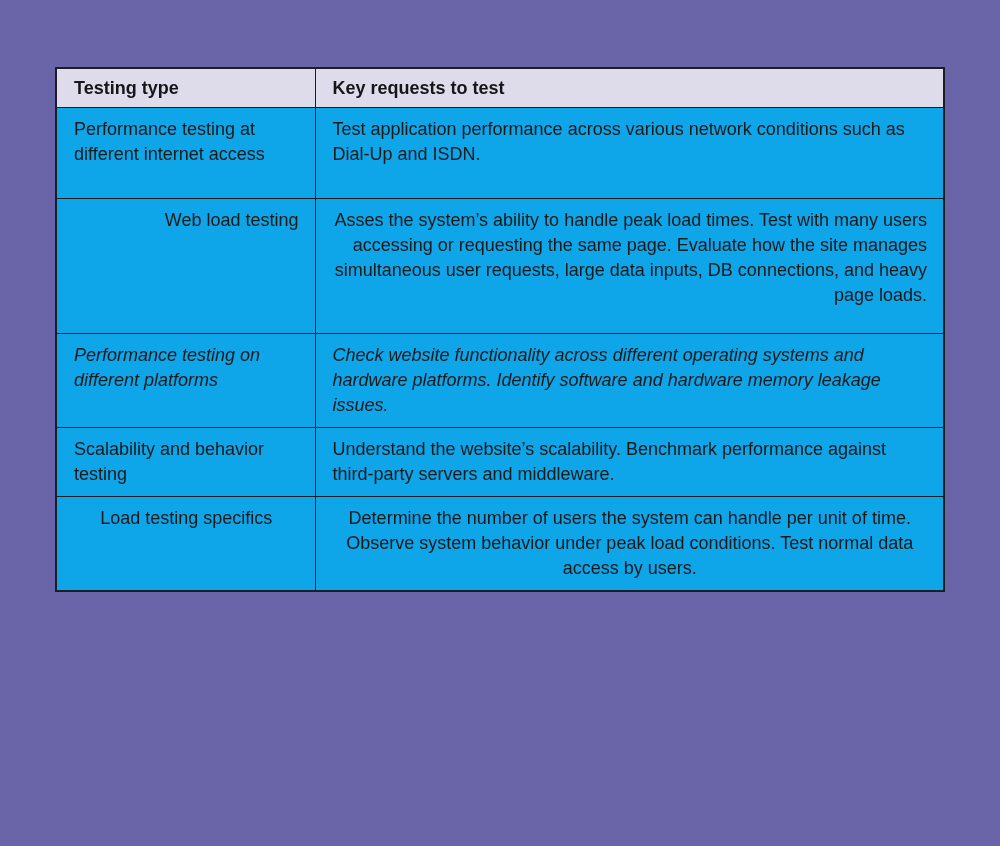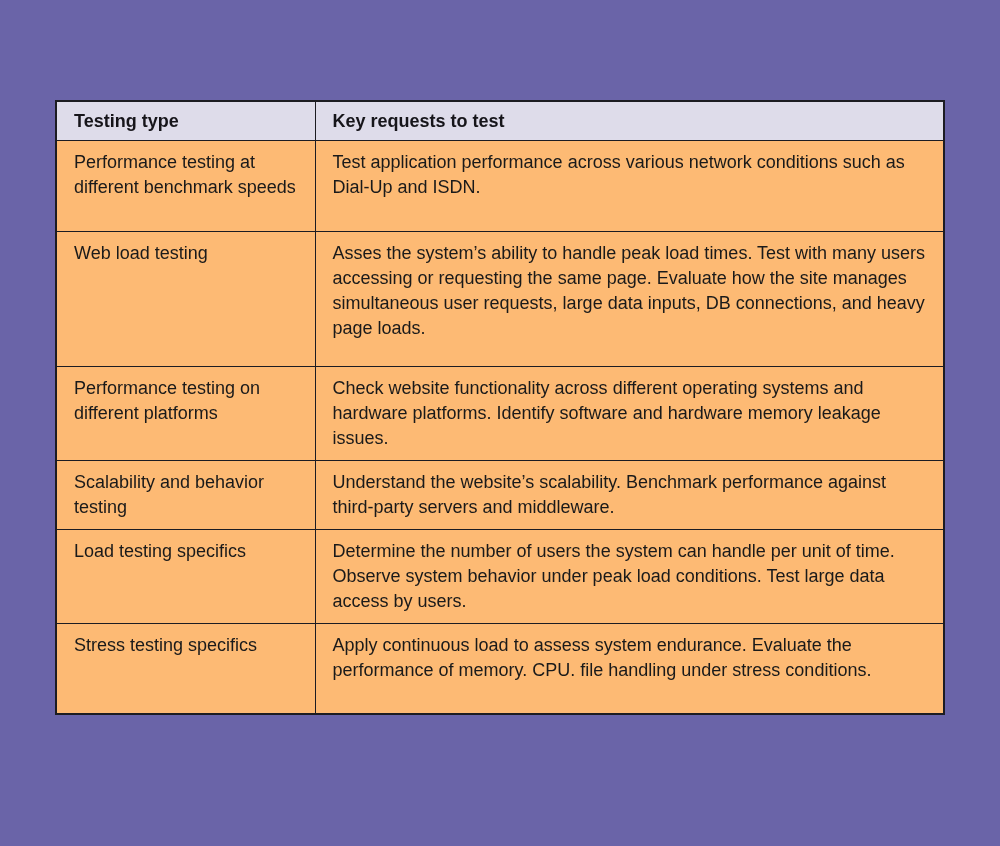--- a/index.html
+++ b/index.html
@@ -10,22 +10,22 @@
     width: 1000px;
     height: 846px;
     background: #6A64A8;
     font-family: "Liberation Sans", sans-serif;
     overflow: hidden;
   }
   table.testing-table {
     border-collapse: collapse;
     table-layout: fixed;
     width: 888px;
-    margin: 100px auto 0 auto;
-    background: #fdba74;
+    margin: 67px auto 0 auto;
+    background: #0ea5e9;
     border: 2px solid #1C1C22;
   }
   col.col-type   { width: 259px; }
   col.col-aspect { width: 629px; }
   th, td {
     border: 1px solid #1C1C22;
     text-align: left;
     vertical-align: top;
     word-wrap: break-word;
   }
@@ -39,59 +39,55 @@
   }
   td {
     color: #1A1A1A;
     font-size: 18px;
     font-weight: 400;
     line-height: 25px;
     padding: 9px 16px 9px 17px;
   }
   tr.row-1 td { height: 72px; }
   tr.row-2 td { height: 92px; }
-  tr.row-3 td { height: 116px; }
-  tr.row-4 td { height: 71px; }
+  tr.row-3 td { height: 116px; text-align: right; }
+  tr.row-4 td { height: 71px; font-style: italic; }
   tr.row-5 td { height: 46px; }
-  tr.row-6 td { height: 73px; }
+  tr.row-6 td { height: 73px; text-align: center; }
   tr.row-7 td { height: 71px; }
 </style>
 </head>
 <body>
 
 <table class="testing-table">
   <colgroup>
     <col class="col-type">
     <col class="col-aspect">
   </colgroup>
   <thead>
     <tr>
       <th>Testing type</th>
       <th>Key requests to test</th>
     </tr>
   </thead>
   <tbody>
     <tr class="row-1">
-      <td>Performance testing at different benchmark speeds</td>
+      <td>Performance testing at different internet access</td>
       <td>Test application performance across various network conditions such as Dial-Up and ISDN.</td>
     </tr>
     <tr class="row-3">
       <td>Web load testing</td>
       <td>Asses the system’s ability to handle peak load times. Test with many users accessing or requesting the same page. Evaluate how the site manages simultaneous user requests, large data inputs, DB connections, and heavy page loads.</td>
     </tr>
     <tr class="row-4">
       <td>Performance testing on different platforms</td>
       <td>Check website functionality across different operating systems and hardware platforms. Identify software and hardware memory leakage issues.</td>
     </tr>
     <tr class="row-5">
       <td>Scalability and behavior testing</td>
       <td>Understand the website’s scalability. Benchmark performance against third-party servers and middleware.</td>
     </tr>
     <tr class="row-6">
       <td>Load testing specifics</td>
-      <td>Determine the number of users the system can handle per unit of time. Observe system behavior under peak load conditions. Test large data access by users.</td>
-    </tr>
-    <tr class="row-7">
-      <td>Stress testing specifics</td>
-      <td>Apply continuous load to assess system endurance. Evaluate the performance of memory. CPU. file handling under stress conditions.</td>
+      <td>Determine the number of users the system can handle per unit of time. Observe system behavior under peak load conditions. Test normal data access by users.</td>
     </tr>
   </tbody>
 </table>
 
 </body></html>

